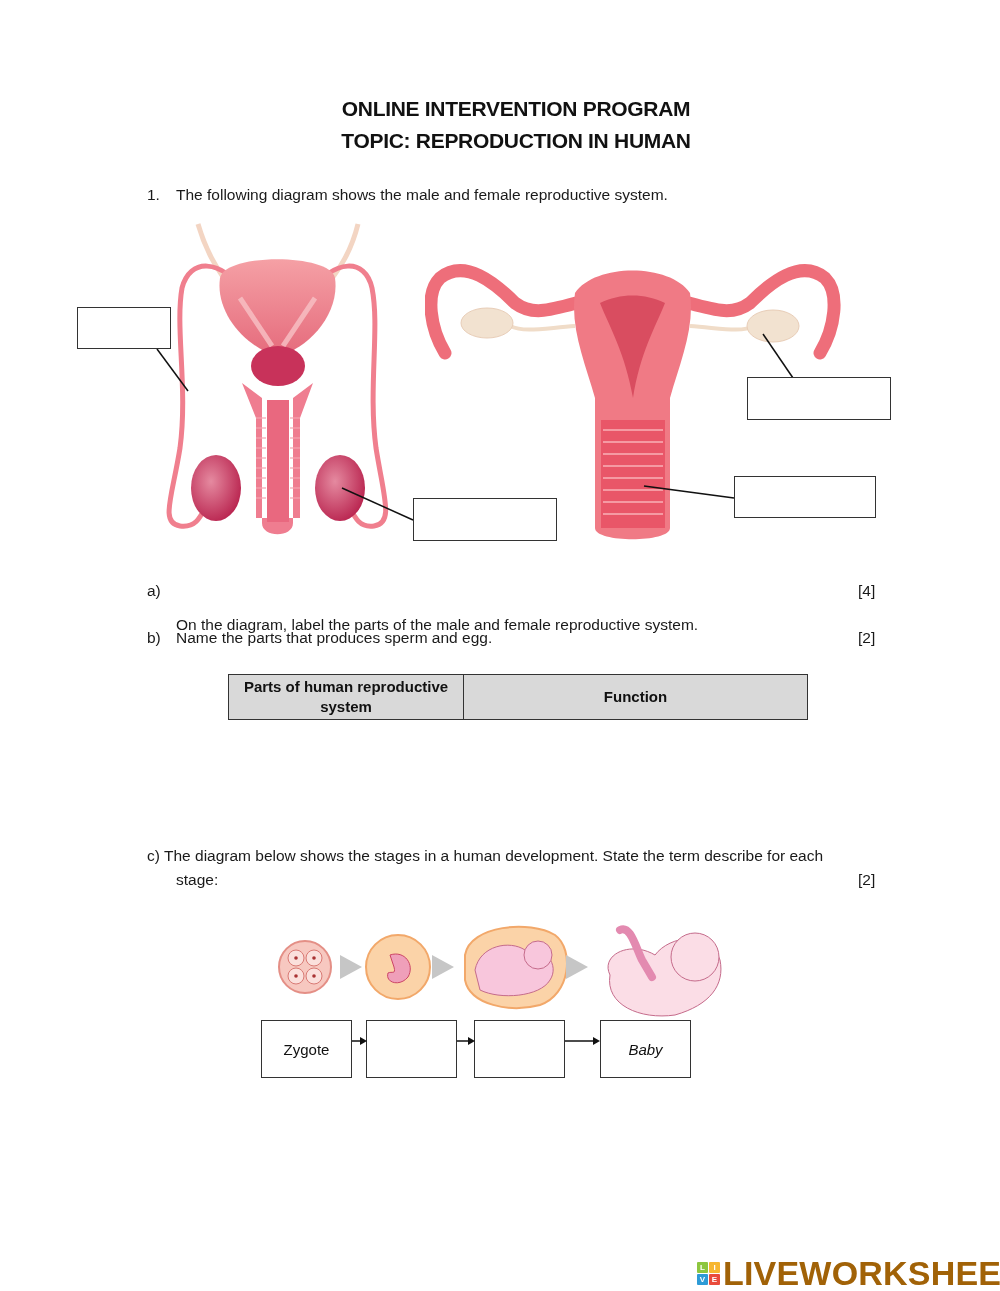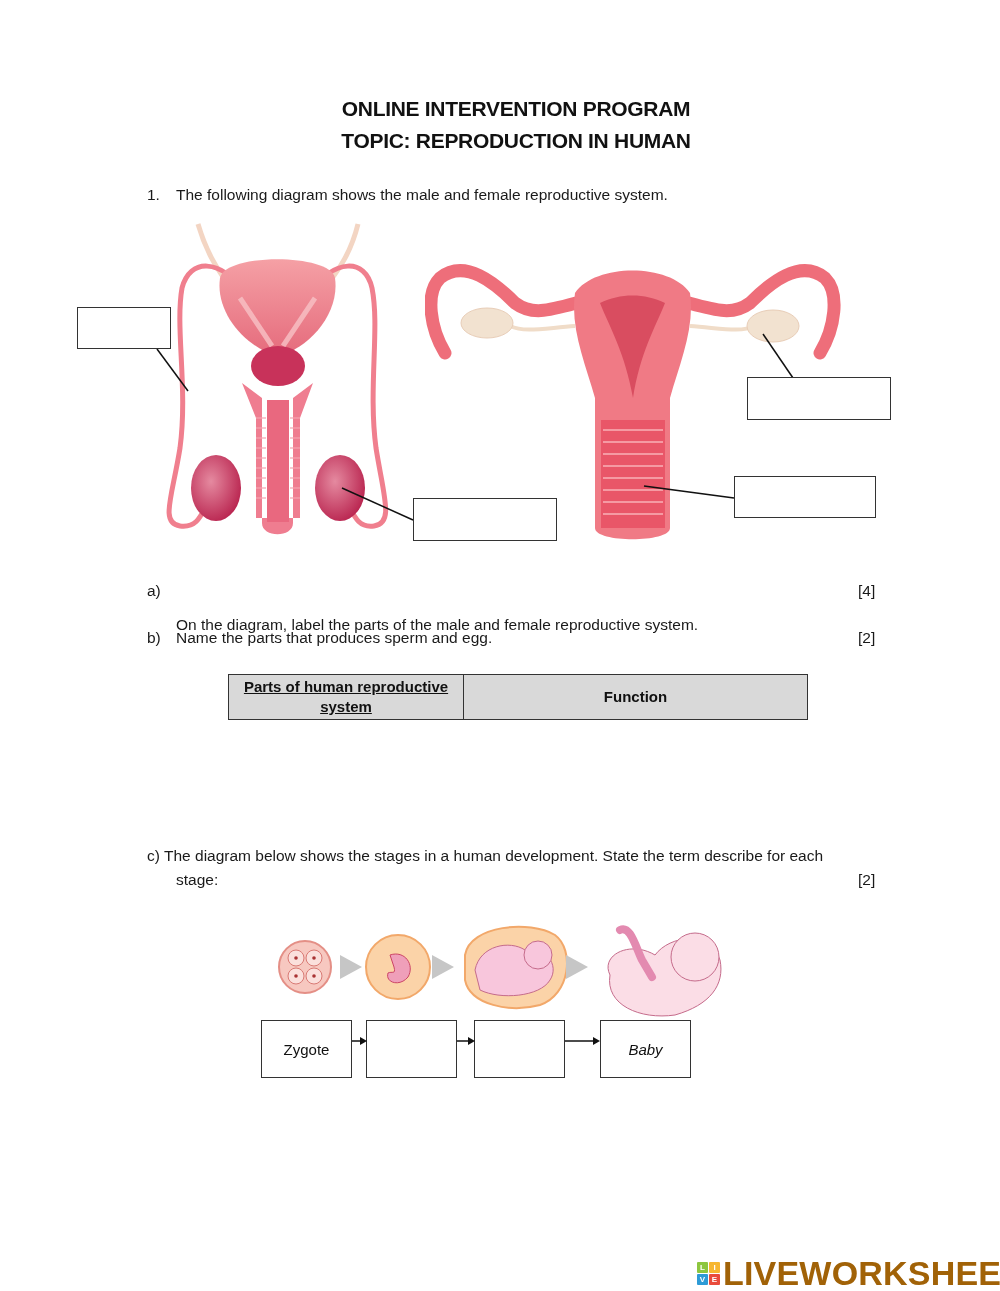--- a/index.html
+++ b/index.html
@@ -168,21 +168,21 @@
 <div class="abs q-text" style="left:176px; top:582px;margin-top:34px;">On the diagram, label the parts of the male and female reproductive system.</div>
 <div class="abs marks" style="left:858px; top:582px;">[4]</div>
 
 <div class="abs q-num" style="left:147px; top:629px;">b)</div>
 <div class="abs q-text" style="left:176px; top:629px;">Name the parts that produces sperm and egg.</div>
 <div class="abs marks" style="left:858px; top:629px;">[2]</div>
 
 <table class="parts">
   <thead>
     <tr>
-      <th style="width:234px;text-decoration:underline;">Parts of human reproductive system</th>
+      <th style="width:234px;">Parts of human reproductive system</th>
       <th>Function</th>
     </tr>
   </thead>
   <tbody>
   </tbody>
 </table>
 
 <div class="abs q-num" style="left:147px; top:847px;">c)</div>
 <div class="abs q-text" style="left:164px; top:847px;">The diagram below shows the stages in a human development. State the term describe for each</div>
 <div class="abs q-text" style="left:176px; top:871px;">stage:</div>

